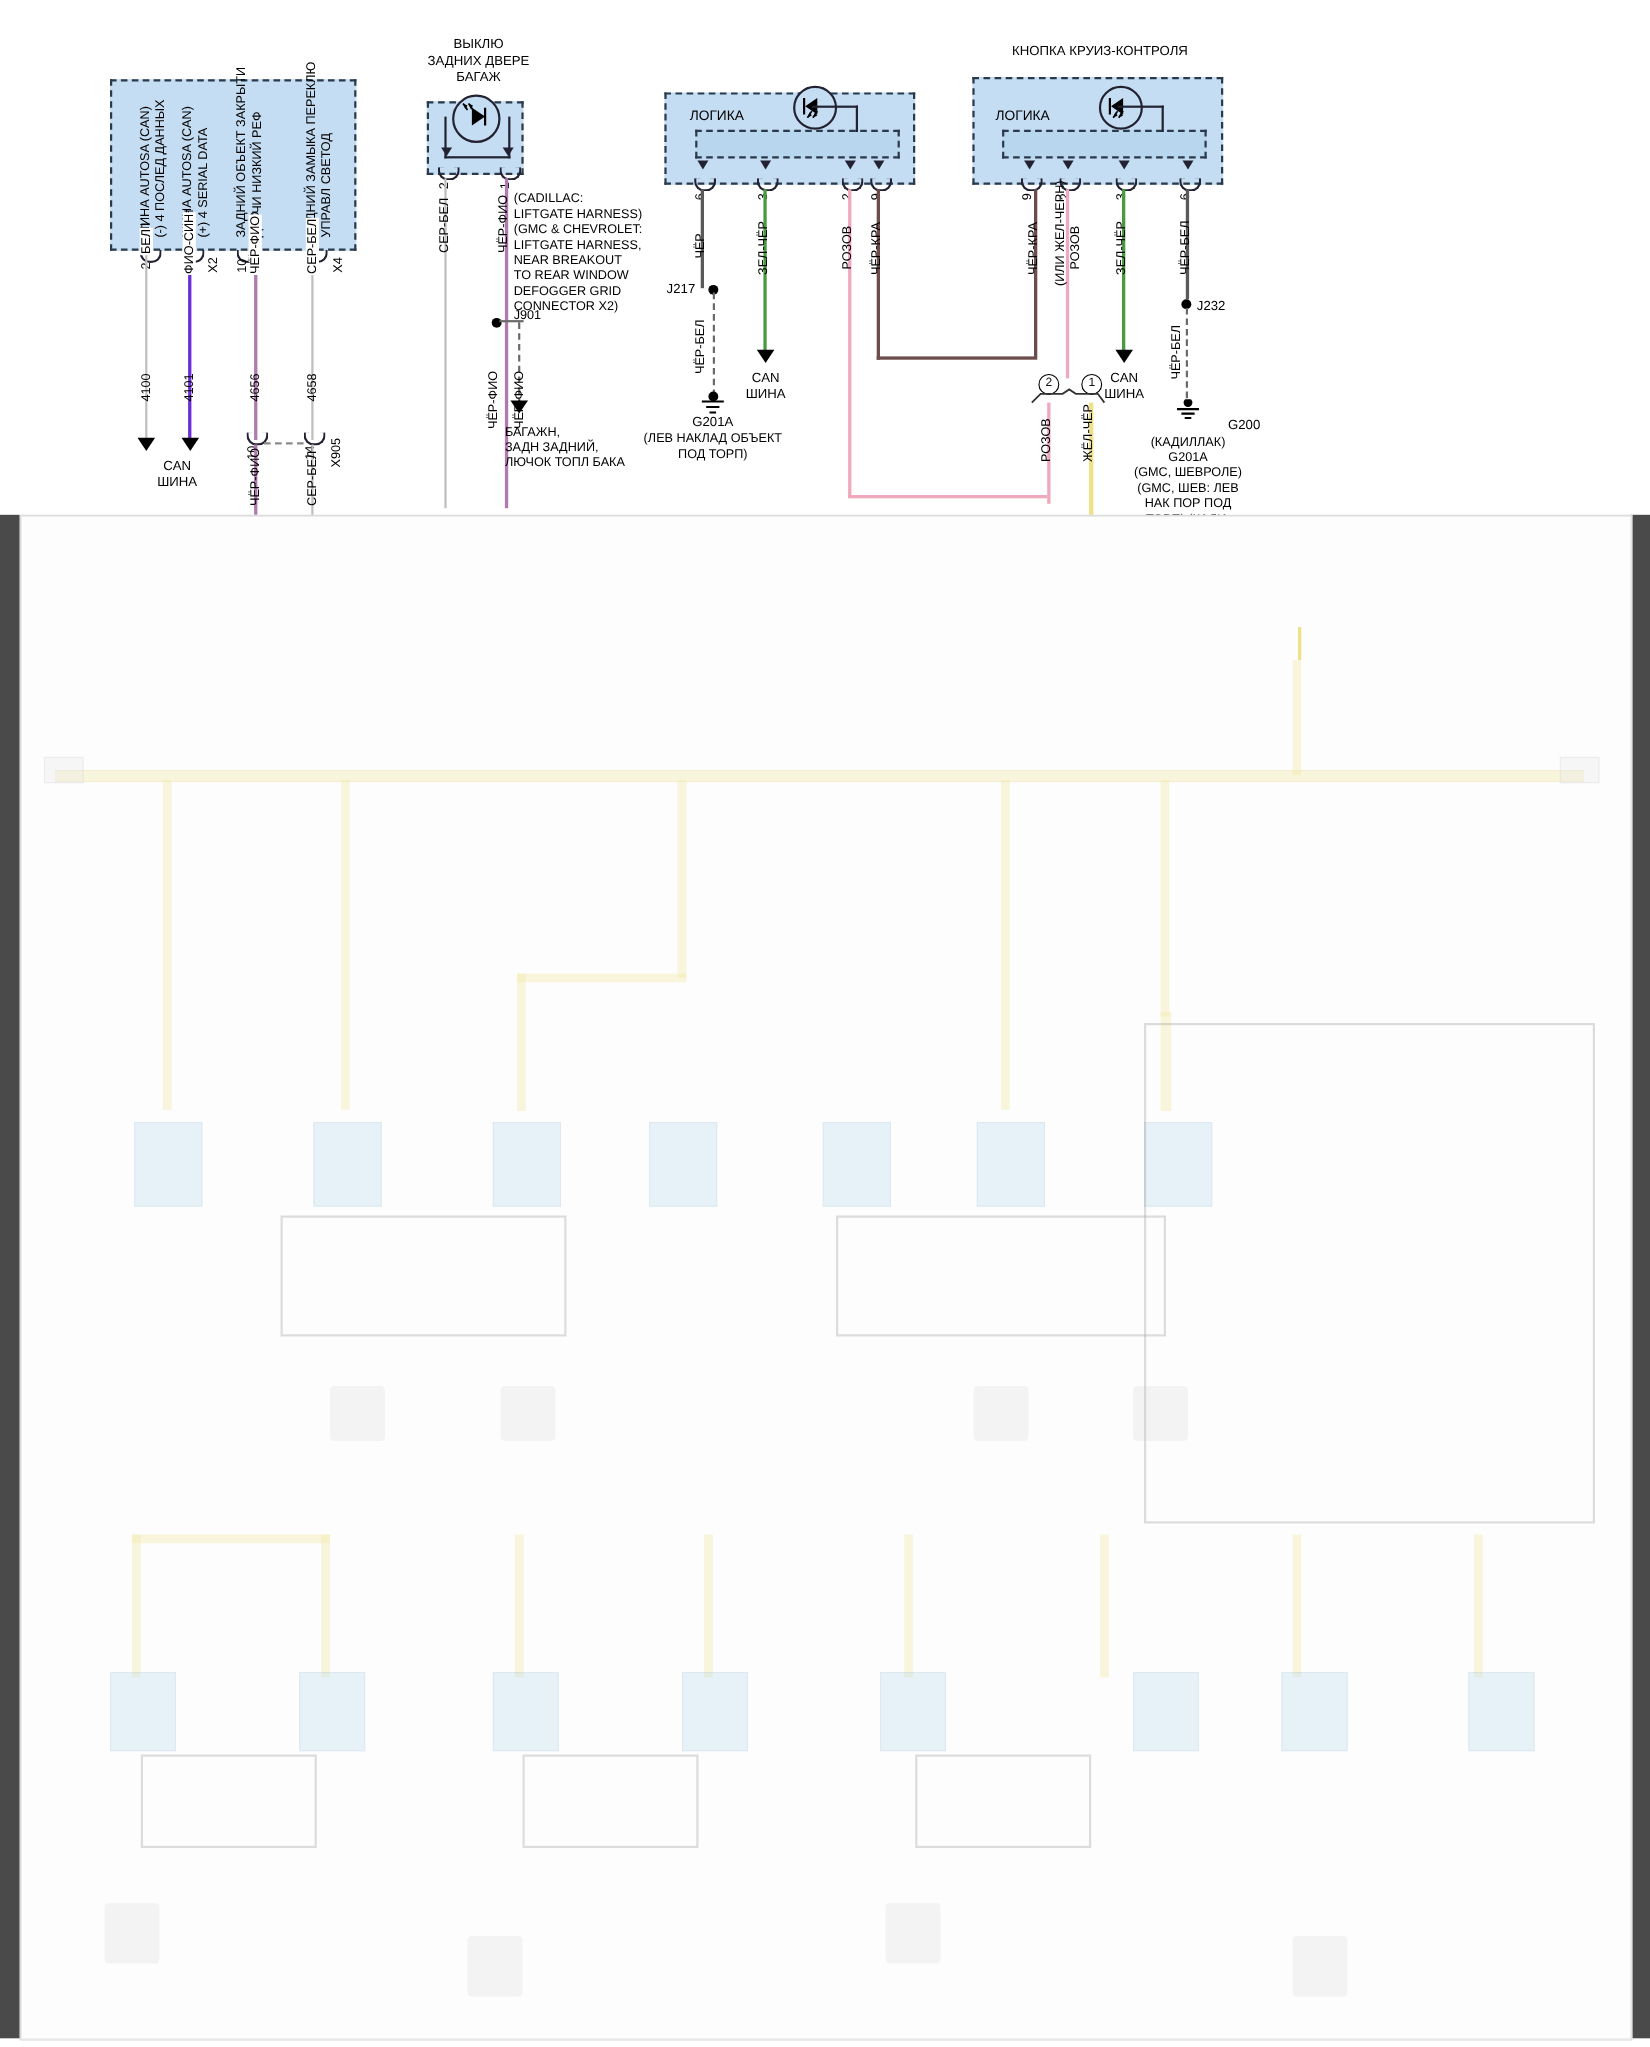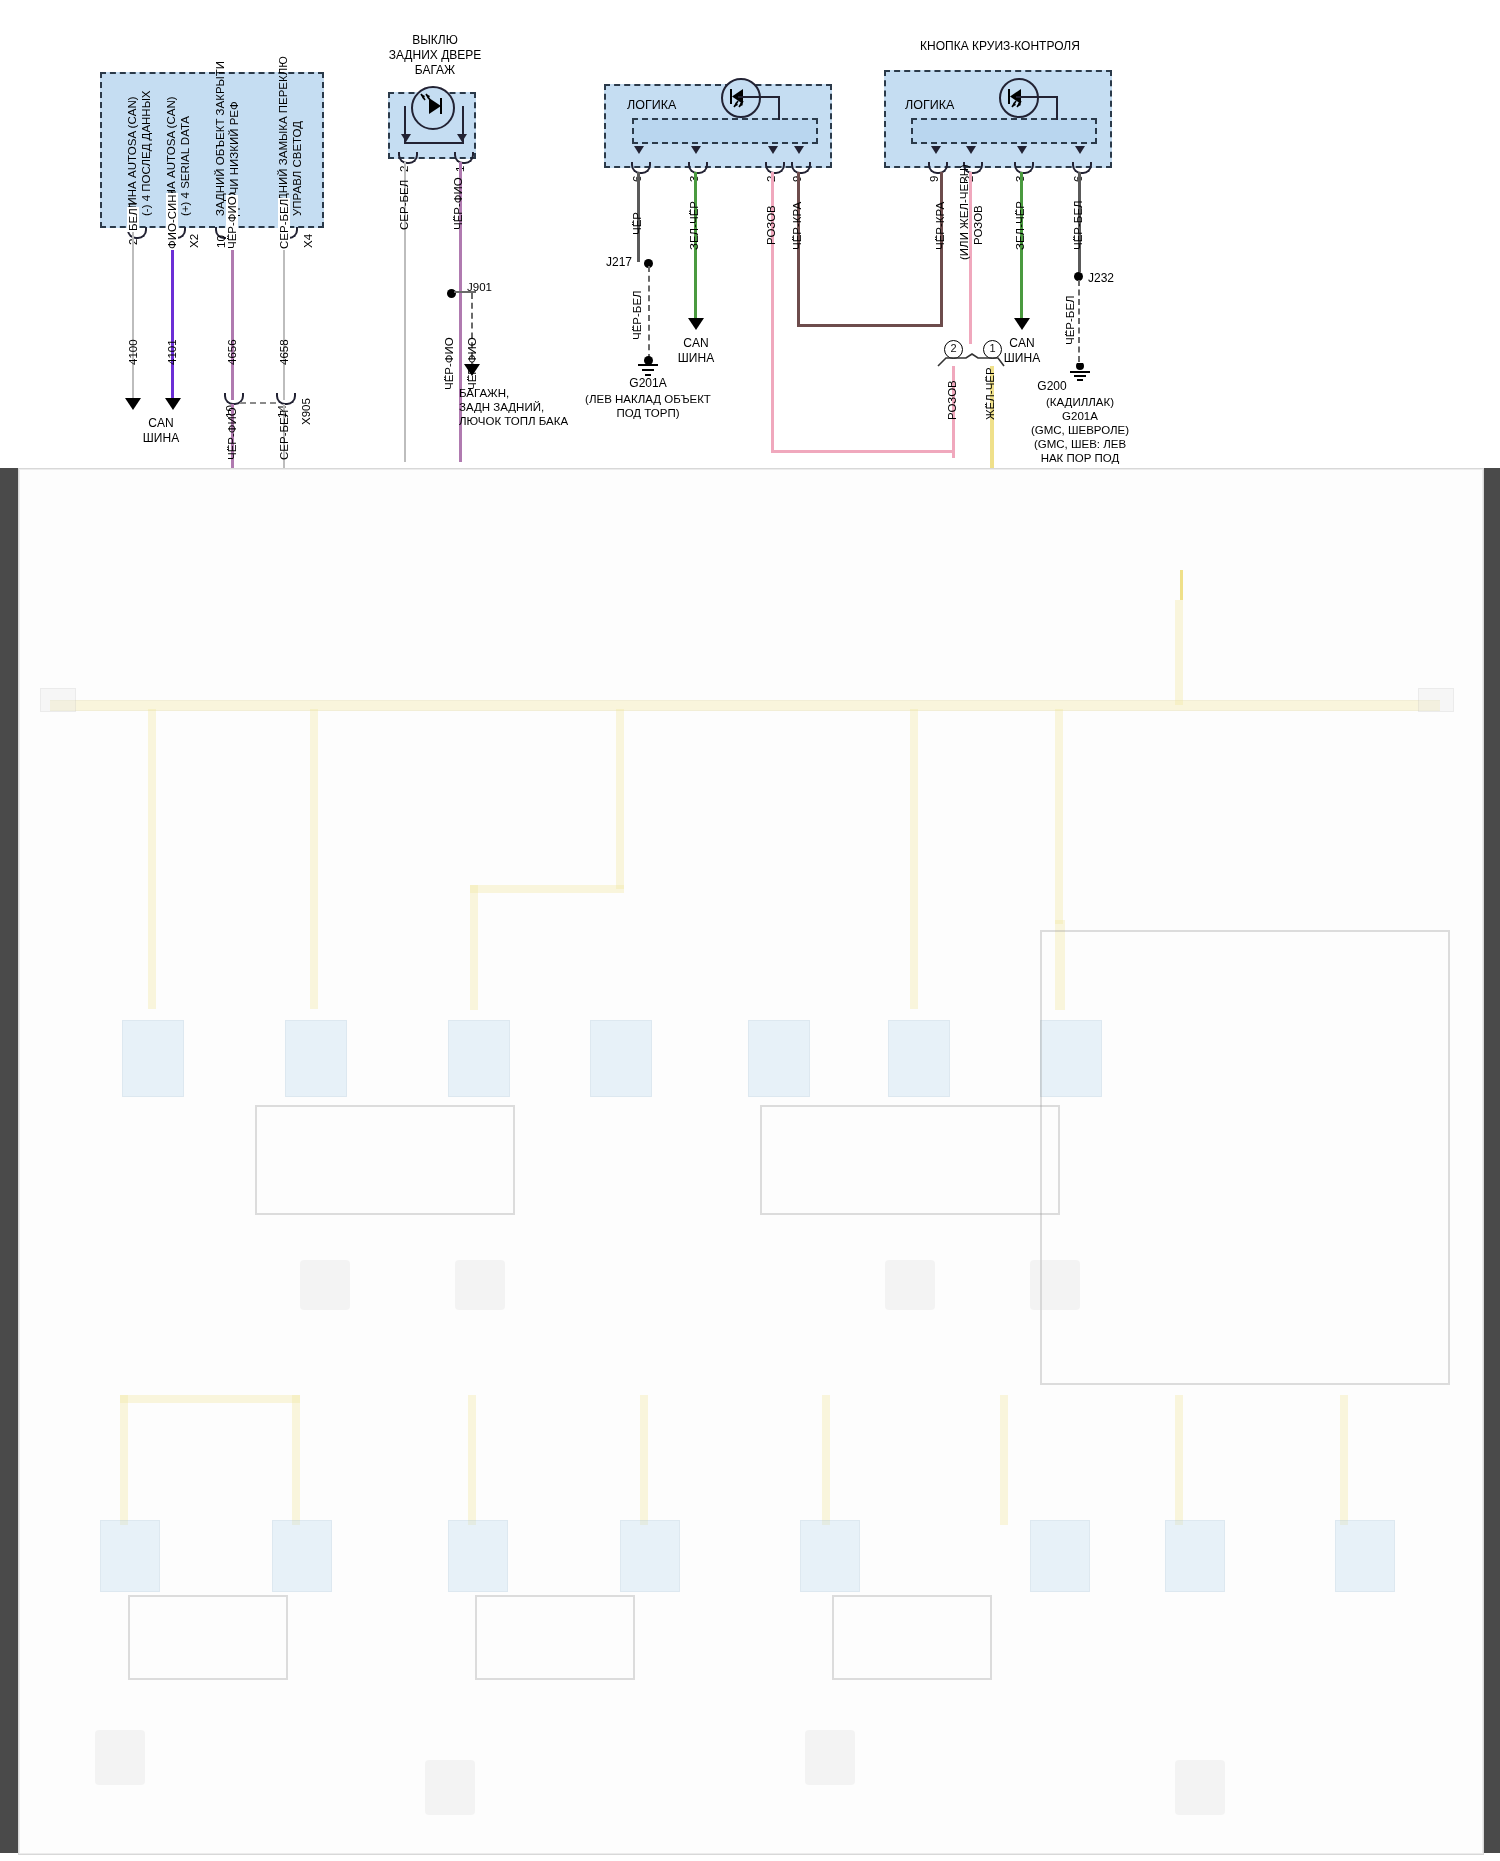--- a/index.html
+++ b/index.html
@@ -115,20 +115,28 @@
   <div class="pinhook" style="left:398px;top:152px;"></div>
   <div class="pinhook" style="left:454px;top:152px;"></div>
   <div class="vert" style="left:398px;top:172px;">2</div>
   <div class="vert" style="left:454px;top:172px;">1</div>
 
   <div class="wire v" style="left:404px;top:162px;height:300px;background:#bdbdbd;"></div>
   <div class="wire v" style="left:459px;top:162px;height:300px;background:#b07ab0;width:3px;"></div>
   <div class="vert" style="left:398px;top:230px;">СЕР-БЕЛ</div>
   <div class="vert" style="left:452px;top:230px;">ЧЁР-ФИО</div>
 
+  <div class="txt" style="left:467px;top:174px;width:170px;font-size:11.5px;line-height:14px;">(CADILLAC:
+LIFTGATE HARNESS)
+(GMC &amp; CHEVROLET:
+LIFTGATE HARNESS,
+NEAR BREAKOUT
+TO REAR WINDOW
+DEFOGGER GRID
+CONNECTOR X2)</div>
   <div class="txt" style="left:467px;top:281px;font-size:11.5px;">J901</div>
   <div class="dot" style="left:447px;top:289px;"></div>
   <div class="abs" style="left:471px;top:293px;width:0;height:75px;border-left:2px dashed #6a6a6a;"></div>
   <div class="abs" style="left:454px;top:291px;width:22px;border-top:2px solid #6a6a6a;"></div>
   <div class="arrow" style="left:464px;top:364px;"></div>
 
   <div class="vert" style="left:443px;top:390px;">ЧЁР-ФИО</div>
   <div class="vert" style="left:466px;top:390px;">ЧЁР-ФИО</div>
 
   <div class="txt" style="left:459px;top:386px;width:120px;font-size:11.5px;line-height:14px;">БАГАЖН,
@@ -250,21 +258,21 @@
   <div class="txt" style="left:1088px;top:272px;font-size:12px;">J232</div>
   <div class="abs" style="left:1078px;top:280px;width:0;height:82px;border-left:2px dashed #6a6a6a;"></div>
   <div class="vert" style="left:1064px;top:345px;">ЧЁР-БЕЛ</div>
 
   <svg class="abs" style="left:1064px;top:363px;" width="32" height="18">
     <circle cx="16" cy="3" r="4" fill="#000"></circle>
     <line x1="6" y1="9" x2="26" y2="9" stroke="#000" stroke-width="2"></line>
     <line x1="10" y1="13" x2="22" y2="13" stroke="#000" stroke-width="2"></line>
     <line x1="13" y1="17" x2="19" y2="17" stroke="#000" stroke-width="2"></line>
   </svg>
-  <div class="txt c" style="left:979px;top:380px;width:146px;font-size:12px;">G200</div>
+  <div class="txt c" style="left:1058px;top:380px;width:146px;font-size:12px;">G200</div>
   <div class="txt c" style="left:1000px;top:395px;width:160px;font-size:11.5px;line-height:14px;">(КАДИЛЛАК)
 G201A
 (GMC, ШЕВРОЛЕ)
 (GMC, ШЕВ: ЛЕВ
 НАК ПОР ПОД
 ТОРП) (КАДИ:</div>
 
   <div class="circnum" style="left:944px;top:340px;">2</div>
   <div class="circnum" style="left:983px;top:340px;">1</div>
   <svg class="abs" style="left:936px;top:352px;" width="70" height="16">

